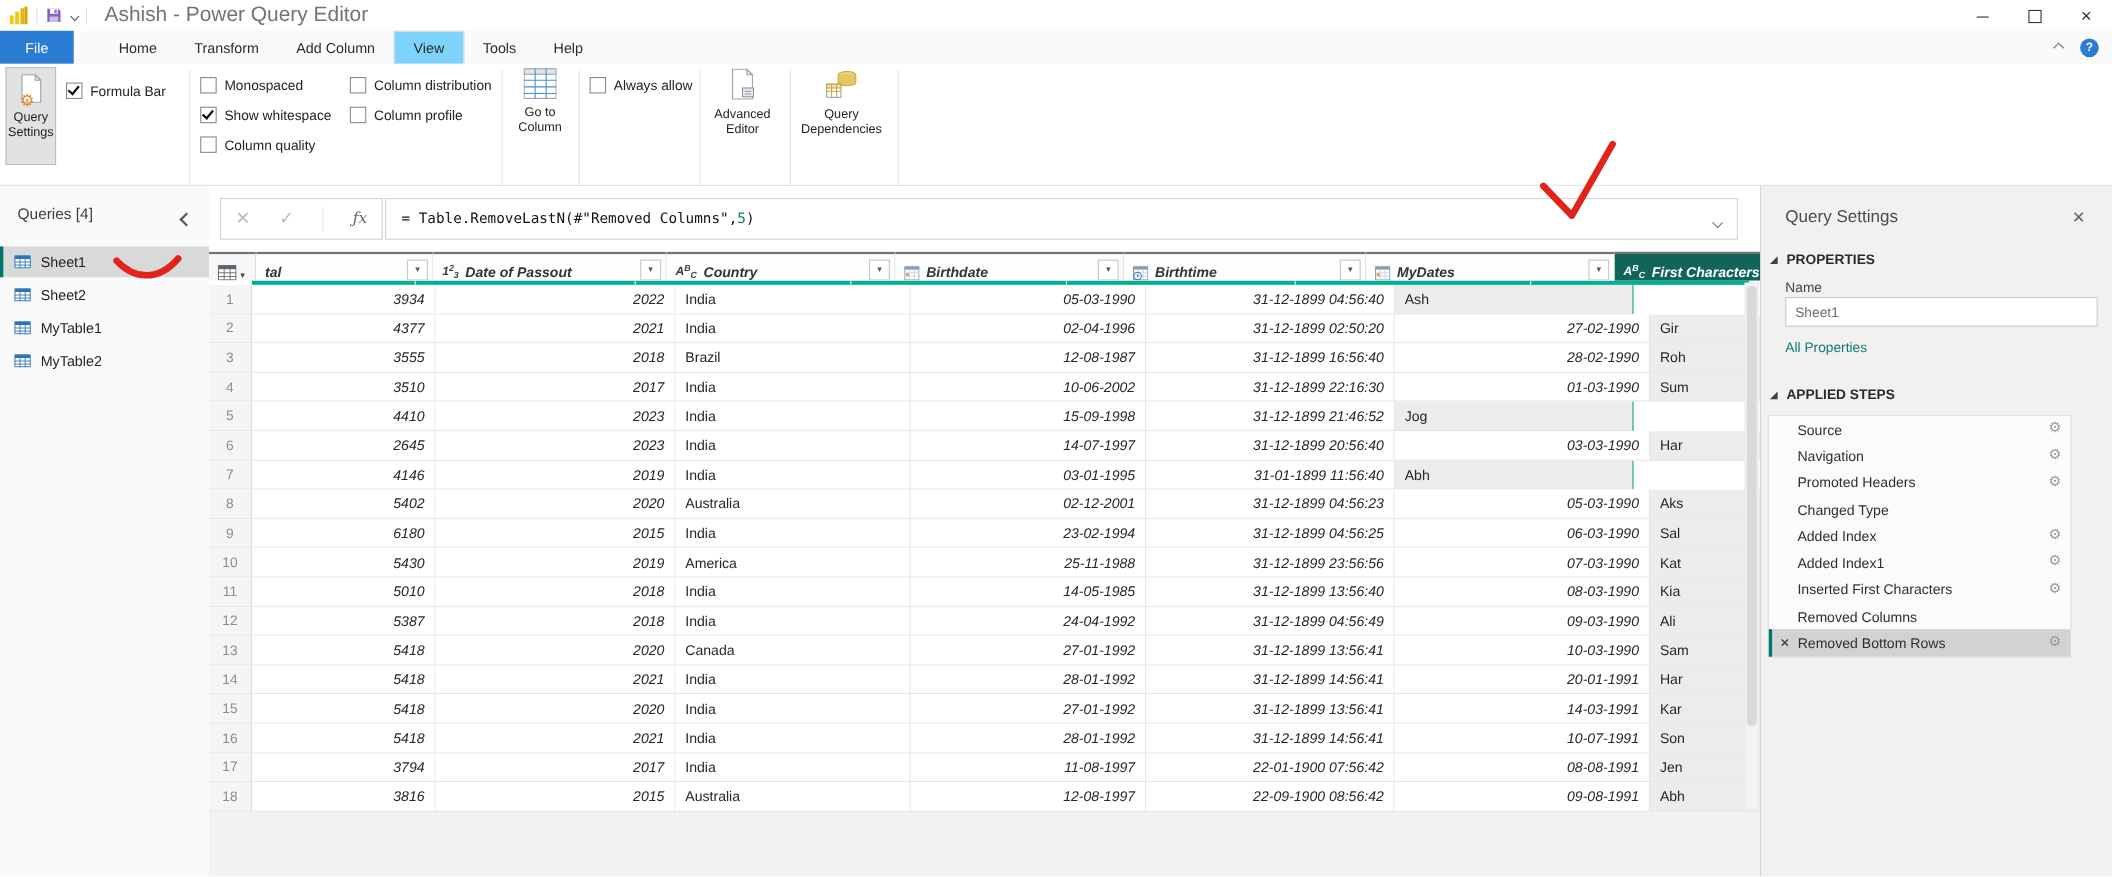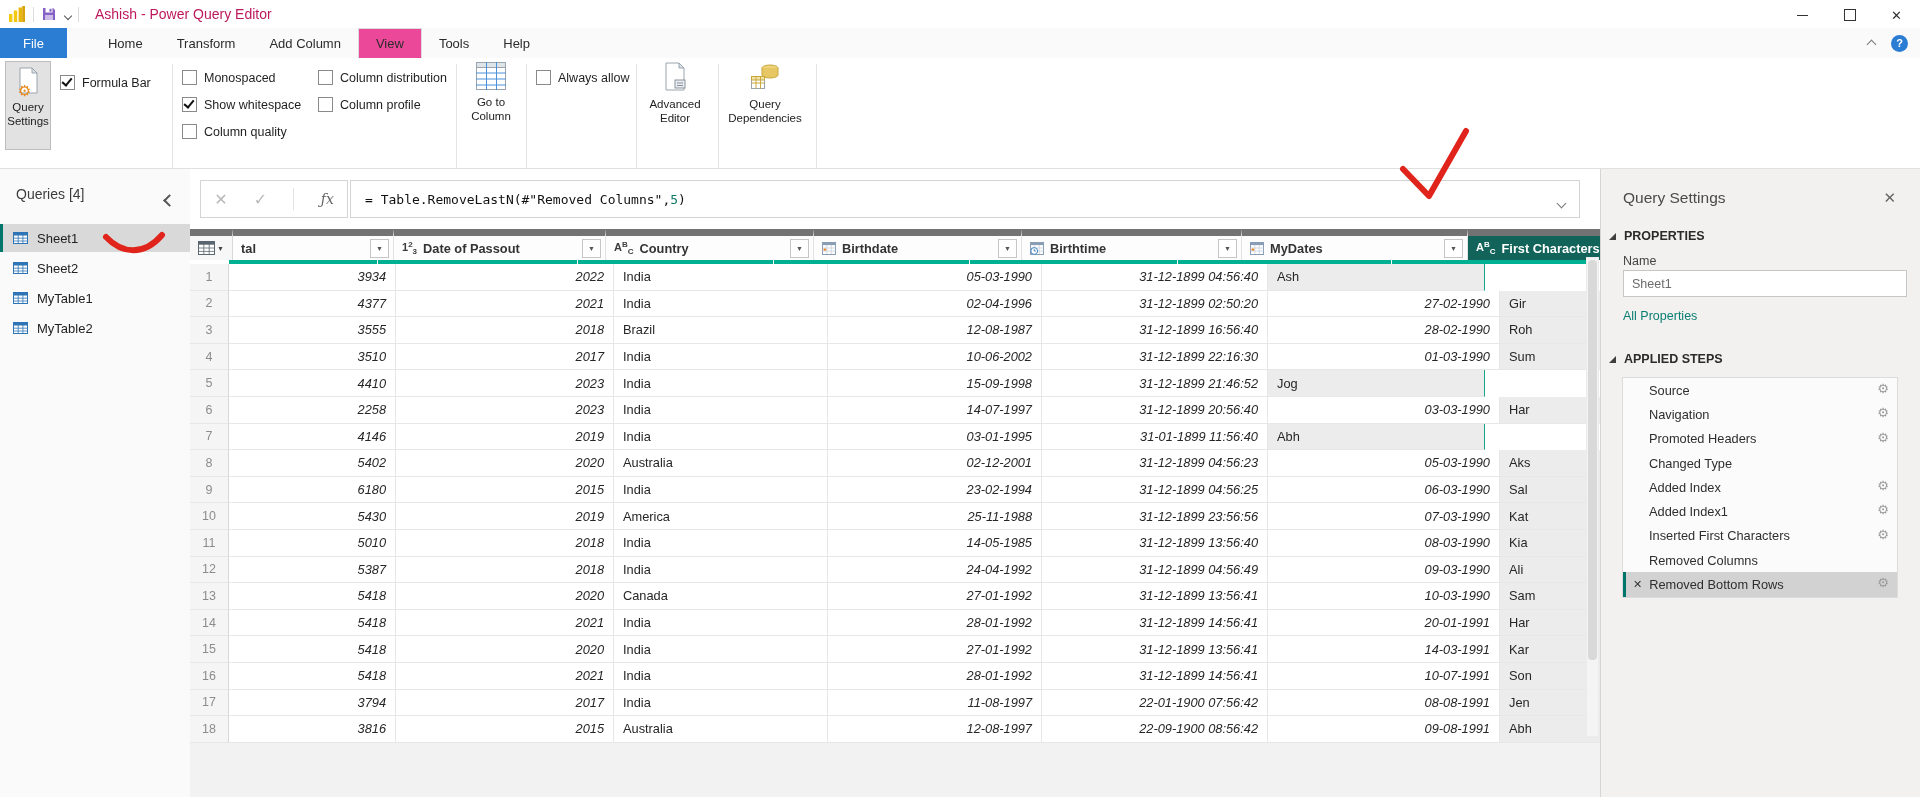--- a/index.html
+++ b/index.html
@@ -1,34 +1,34 @@
 <!DOCTYPE html>
 <html><head>
 <meta charset="utf-8">
 <style>
   html,body{margin:0;padding:0;background:#fff;}
   #app{position:relative;width:1920px;height:797px;background:#fff;overflow:hidden;
        font-family:"Liberation Sans","DejaVu Sans",sans-serif;-webkit-font-smoothing:antialiased;}
   
   .titlebar{position:absolute;left:0;top:0;right:0;height:28px;background:#fff;display:flex;align-items:center;}
   .tb-sep{width:1px;height:15px;background:#dcdcdc;margin:0 7px;}
-  .tb-title{font-size:14px;color:#be185d;margin-left:9px;}
+  .tb-title{font-size:19px;color:#737373;margin-left:9px;}
   .win-controls{position:absolute;right:0;top:0;height:30px;display:flex;}
   .win-btn{width:47px;height:30px;display:flex;align-items:center;justify-content:center;color:#333;font-size:13px;}
   .min-glyph{width:11px;height:1px;background:#333;display:inline-block;}
   .max-glyph{width:10px;height:10px;border:1px solid #333;display:inline-block;}
   .chev{display:inline-block;width:6px;height:6px;border-right:1.6px solid #555;border-bottom:1.6px solid #555;}
   .chev.down{transform:rotate(45deg);}
   .chev.up{transform:rotate(225deg);}
   .chev.left{transform:rotate(135deg);border-color:#555;}
   
   .tabbar{position:absolute;left:0;top:28px;right:0;height:30px;background:#fafafa;border-bottom:1px solid #e1e1e1;display:flex;font-size:13px;}
   .tab{padding:0 17px;display:flex;align-items:center;color:#2b2b2b;}
   .tab.file{background:#2B7CD3;color:#fff;padding:0 23px;}
-  .tab.active{background:#ec4899;border:1px solid #dcdcdc;border-bottom:1px solid #fff;margin-bottom:-1px;text-align:center;}
+  .tab.active{background:#7dd3fc;border:1px solid #dcdcdc;border-bottom:1px solid #fff;margin-bottom:-1px;text-align:center;}
   .tabbar-right{position:absolute;right:12px;top:28px;height:30px;display:flex;align-items:center;gap:16px;}
   .help-circle{width:17px;height:17px;border-radius:50%;background:#2B7CD3;color:#fff;font-size:11px;font-weight:bold;display:flex;align-items:center;justify-content:center;}
   
   .ribbon{position:absolute;left:0;top:58px;right:0;height:110px;background:#fff;border-bottom:1px solid #e0e0e0;}
   .rdiv{position:absolute;top:6px;height:130px;width:1px;background:#e4e4e4;}
   .glabel{position:absolute;bottom:-25px;font-size:11.5px;color:#686868;text-align:center;}
   .qs-btn{position:absolute;left:5px;top:3px;width:44px;height:82px;background:#e2e2e2;border:1px solid #bdbdbd;
           display:flex;flex-direction:column;align-items:center;padding-top:5px;font-size:11.5px;color:#222;text-align:center;line-height:1.2;}
   .qs-btn .txt{margin-top:4px;}
   .rbtn{position:absolute;top:4px;display:flex;flex-direction:column;align-items:center;font-size:11.5px;color:#222;text-align:center;line-height:1.2;}
@@ -51,22 +51,22 @@
   .fb-check{color:#b9b9b9;font-size:16px;}
   .fb-div{width:1px;height:22px;background:#e3e3e3;}
   .fb-fx{font-family:"DejaVu Serif",serif;font-style:italic;font-size:14px;color:#666;}
   .fb-input{position:absolute;left:160px;top:11px;right:20px;height:36px;border:1px solid #d4d4d4;background:#fff;
             display:flex;align-items:center;padding-left:14px;font-family:"DejaVu Sans Mono","Liberation Mono",monospace;font-size:13px;color:#111;}
   .fb-num{color:#0B7A65;}
   .fb-expand{position:absolute;right:14px;top:14px;}
   
   .tablewrap{position:absolute;left:0;top:60px;}
   .thead{display:flex;}
-  .th{height:24px;display:flex;align-items:center;gap:6px;padding:0 4px 0 8px;font-weight:bold;font-size:12.8px;color:#333;
-      background:#fdfdfd;border-right:1px solid #e2e2e2;border-top:7px solid #737373;position:relative;white-space:nowrap;overflow:hidden;}
+  .th{height:24px;display:flex;align-items:flex-end;gap:6px;padding:0 4px 0 8px;font-weight:bold;font-size:12.8px;color:#333;
+      background:#fdfdfd;border-right:1px solid #e2e2e2;border-top:2px solid #737373;position:relative;white-space:nowrap;overflow:hidden;font-style:italic;}
   .th.corner{justify-content:center;padding:0 2px;gap:2px;background:#f7f7f7;border-right:1px solid #d8d8d8;}
   .th.sel{background:#12635A;color:#fff;border-right:1px solid #12635A;}
   .filter{margin-left:auto;width:17px;height:17px;border:1px solid #c6c6c6;background:#fff;display:flex;align-items:center;justify-content:center;font-size:7px;color:#555;flex:none;}
   .ticon{font-size:11px;font-weight:bold;line-height:1;flex:none;}
   .ticon sup{font-size:8px;vertical-align:4px;}
   .ticon sub{font-size:8px;vertical-align:-3px;}
   .qbar{display:flex;height:4px;}
   .qseg{background:#00B092;border-right:1px solid #fff;}
   .qseg.blank{background:transparent;}
   .trow{display:flex;height:26.6px;}
@@ -81,21 +81,21 @@
   
   .settings-panel{position:absolute;left:1600px;right:0;top:169px;bottom:0;background:#f2f1ef;border-left:1px solid #d5d5d5;}
   .sp-title{position:absolute;left:22px;top:20px;font-size:15.5px;color:#4a4a4a;}
   .sp-close{position:absolute;right:24px;top:20px;font-size:15px;color:#666;}
   .tri{display:inline-block;width:0;height:0;border-right:7px solid #3f3f3f;border-top:7px solid transparent;margin-right:8px;}
   .sp-section{position:absolute;left:8px;display:flex;align-items:center;font-size:12.5px;font-weight:bold;color:#2b2b2b;}
   .sp-name-label{position:absolute;left:22px;top:85px;font-size:12.5px;color:#444;}
   .sp-input{position:absolute;left:22px;top:101px;width:274px;height:25px;background:#fff;border:1px solid #c6c6c6;
             font-size:12.5px;color:#6b6b6b;display:flex;align-items:center;padding-left:8px;}
   .sp-link{position:absolute;left:22px;top:140px;font-size:12.5px;color:#0B7E72;}
-  .steps-list{position:absolute;left:21px;top:208px;width:274px;background:#fbfbfb;border:1px solid #dcdcdc;}
+  .steps-list{position:absolute;left:6px;top:208px;width:274px;background:#fbfbfb;border:1px solid #dcdcdc;}
   .step{height:24.3px;display:flex;align-items:center;padding-left:26px;font-size:12.8px;color:#2e2e2e;position:relative;}
   .step .gear{position:absolute;right:8px;top:4px;color:#9b9b9b;font-size:13px;line-height:1;}
   .step.selected{background:#d2d2d2;border-left:3px solid #00756B;padding-left:7px;}
   .step .del{font-size:11px;color:#333;margin-right:7px;}
   
   .annot{position:absolute;pointer-events:none;z-index:20;}
 </style>
 </head>
 <body>
 
@@ -394,21 +394,21 @@
           <div class="td rowno" style="width:38px">5</div>
           <div class="td r it" style="width:148px">4410</div>
           <div class="td r it" style="width:199px">2023</div>
           <div class="td" style="width:195px">India</div>
           <div class="td r it" style="width:195px">15-09-1998</div>
           <div class="td r it" style="width:207px">31-12-1899 21:46:52</div>
           <div class="td selcol" style="width:198px">Jog</div>
         </div>
         <div class="trow">
           <div class="td rowno" style="width:38px">6</div>
-          <div class="td r it" style="width:148px">2258</div>
+          <div class="td r it" style="width:148px">2645</div>
           <div class="td r it" style="width:199px">2023</div>
           <div class="td" style="width:195px">India</div>
           <div class="td r it" style="width:195px">14-07-1997</div>
           <div class="td r it" style="width:207px">31-12-1899 20:56:40</div>
           <div class="td r it" style="width:213px">03-03-1990</div>
           <div class="td selcol" style="width:198px">Har</div>
         </div>
         <div class="trow">
           <div class="td rowno" style="width:38px">7</div>
           <div class="td r it" style="width:148px">4146</div>

